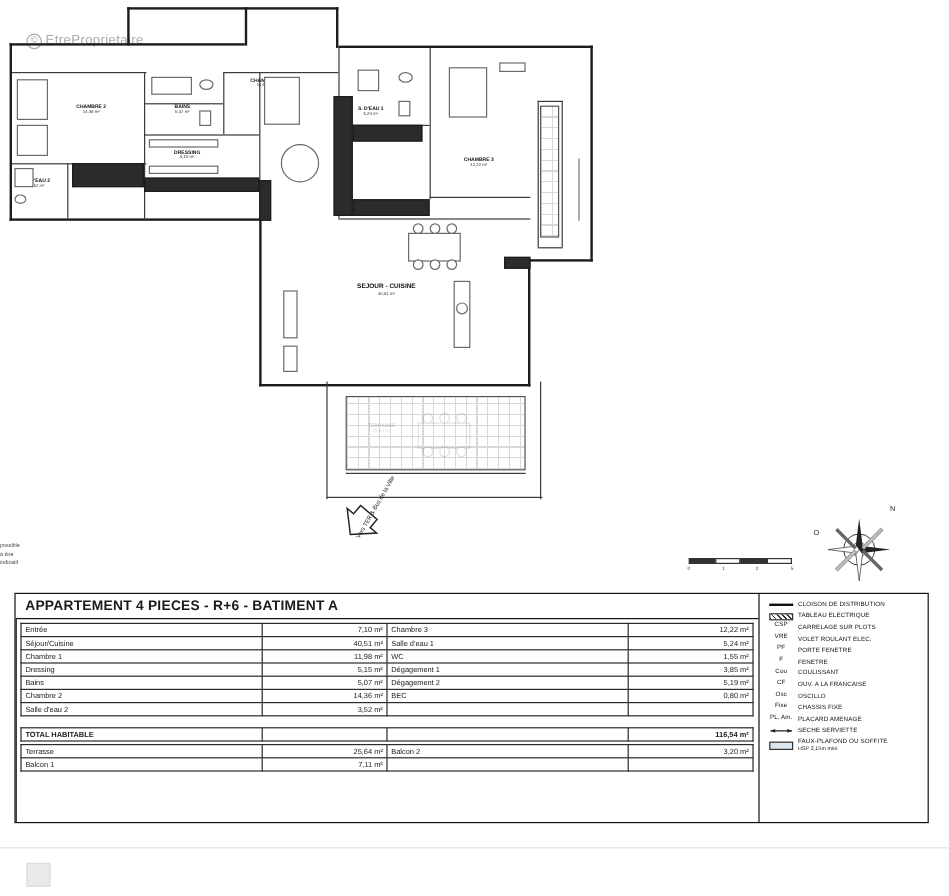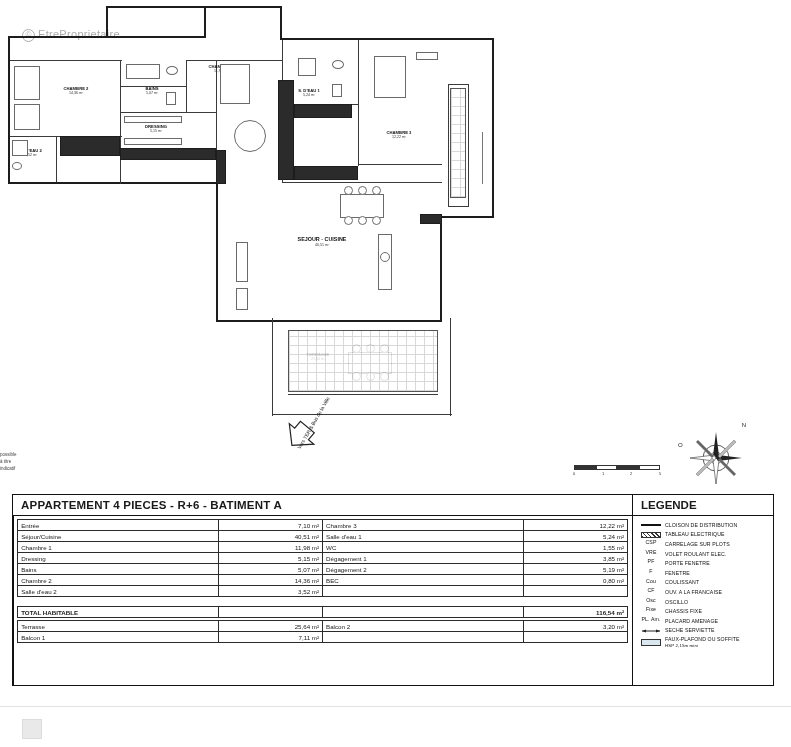--- a/index.html
+++ b/index.html
@@ -548,21 +548,20 @@
                 <td class=" blank"></td>
                 <td class="num blank"></td>
               </tr>
             </tbody>
         </table>
       </div>
     </div>
   </div>
 
   <div id="legend-col">
-    <div id="legend-title">LEGENDE</div>
     <div id="legend-list">
         <div class="lg-row">
           <div class="lg-sym">
             <span class="sym-wall"></span>
           </div>
           <div class="lg-txt">CLOISON DE DISTRIBUTION</div>
         </div>
         <div class="lg-row">
           <div class="lg-sym">
             <span class="sym-elec"></span>

